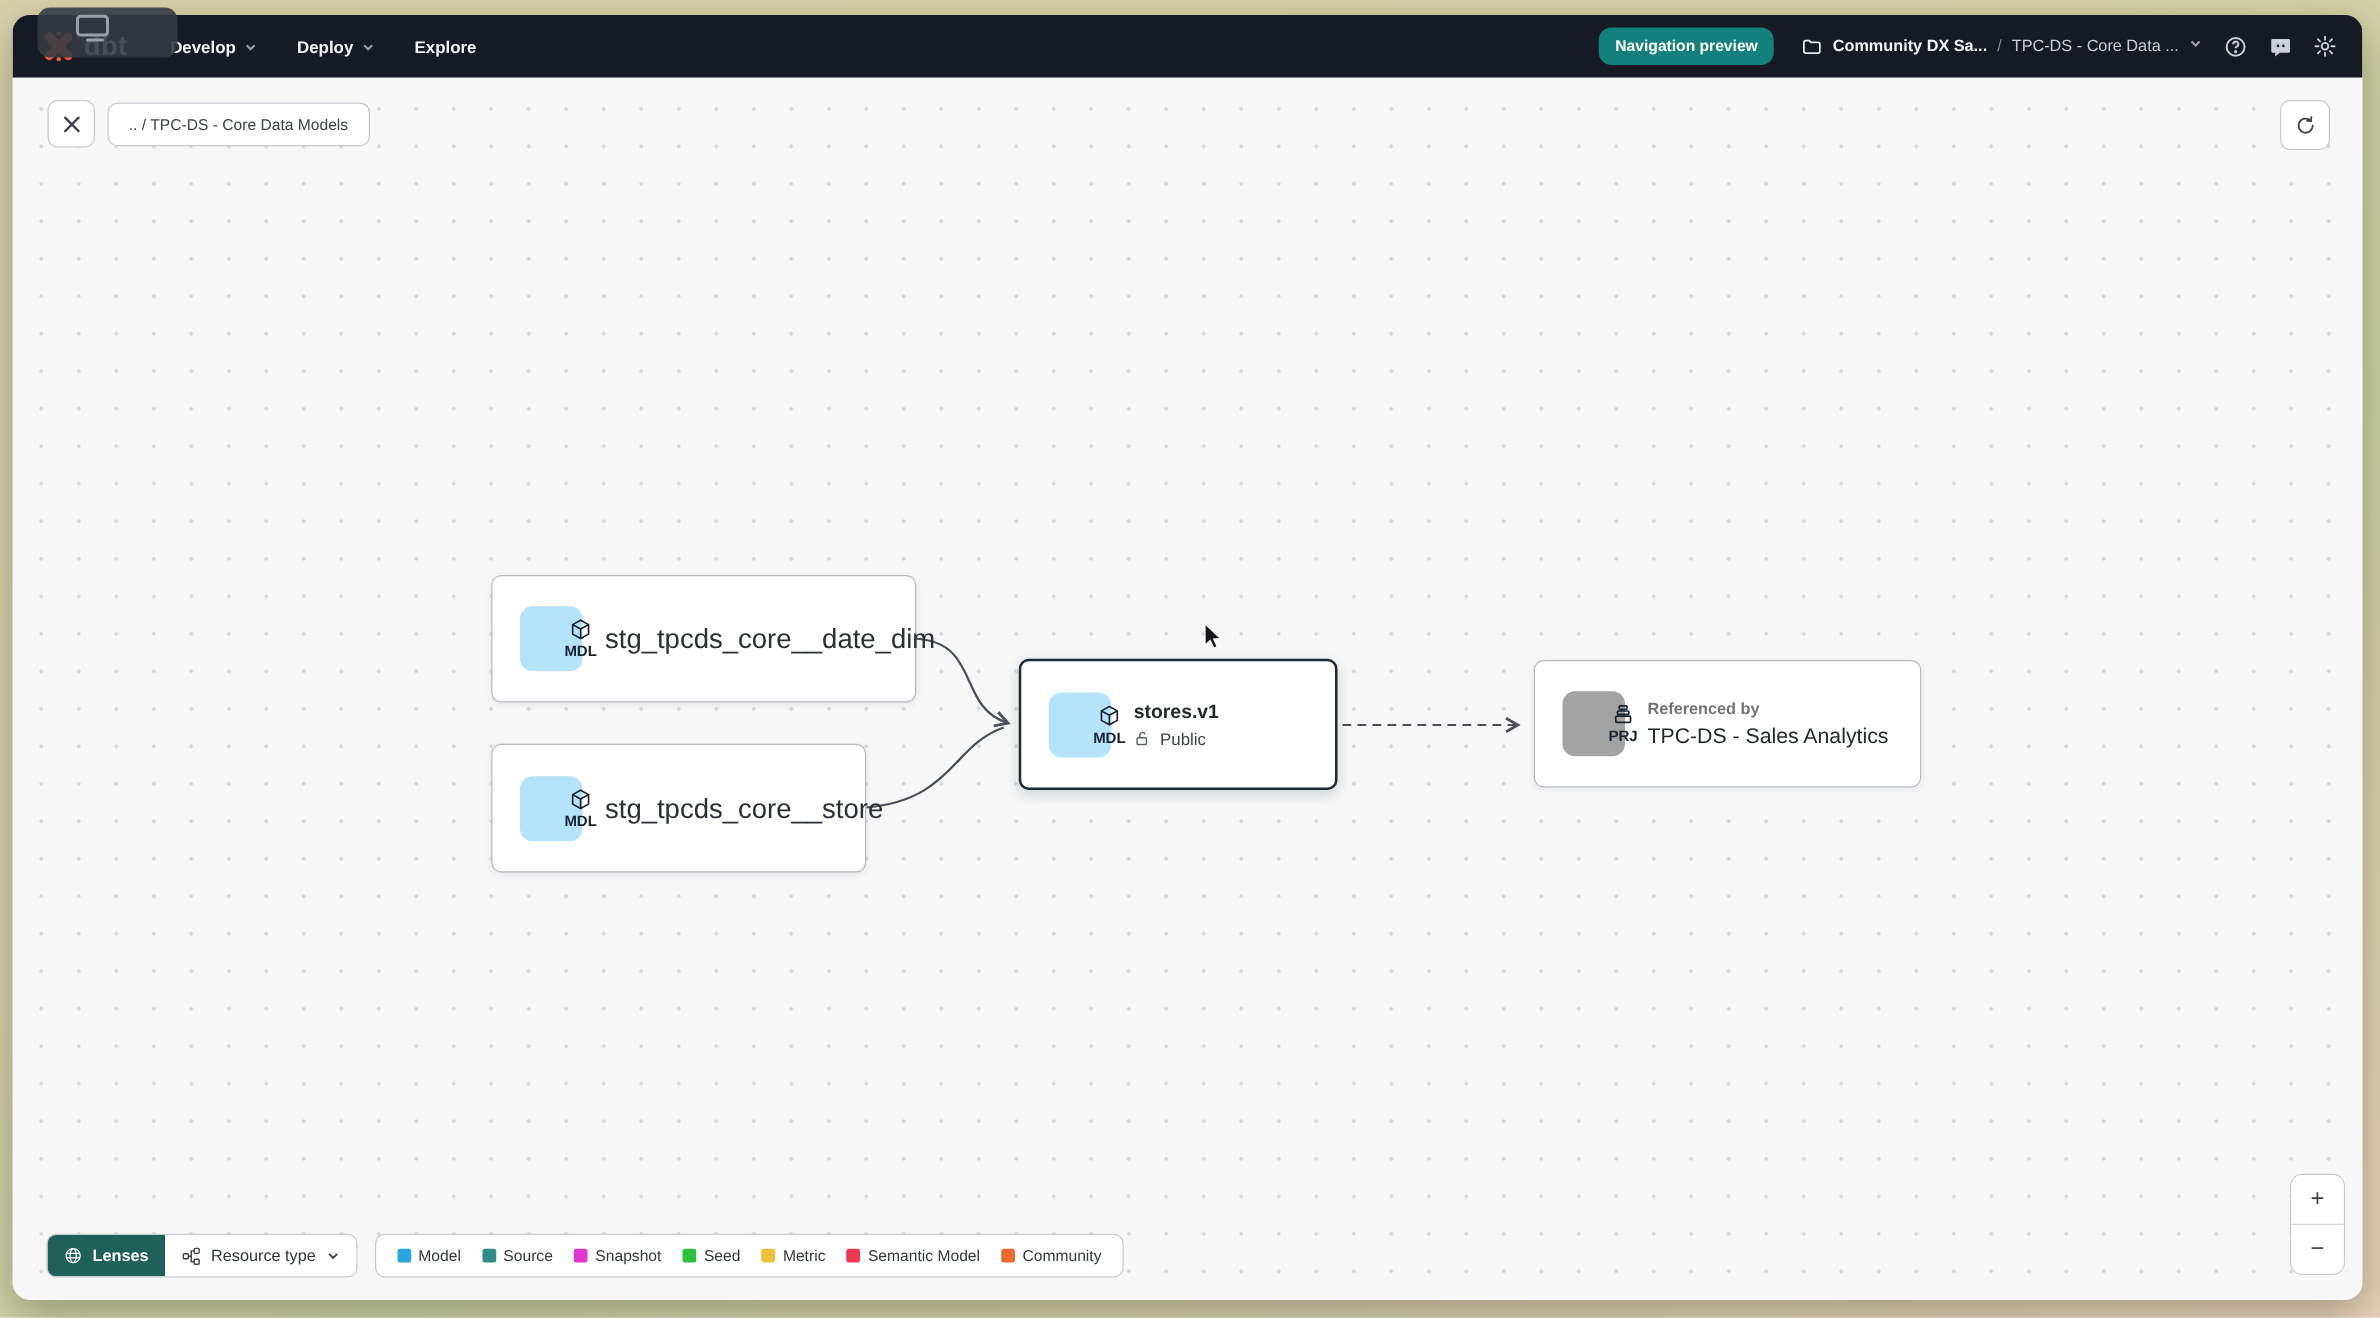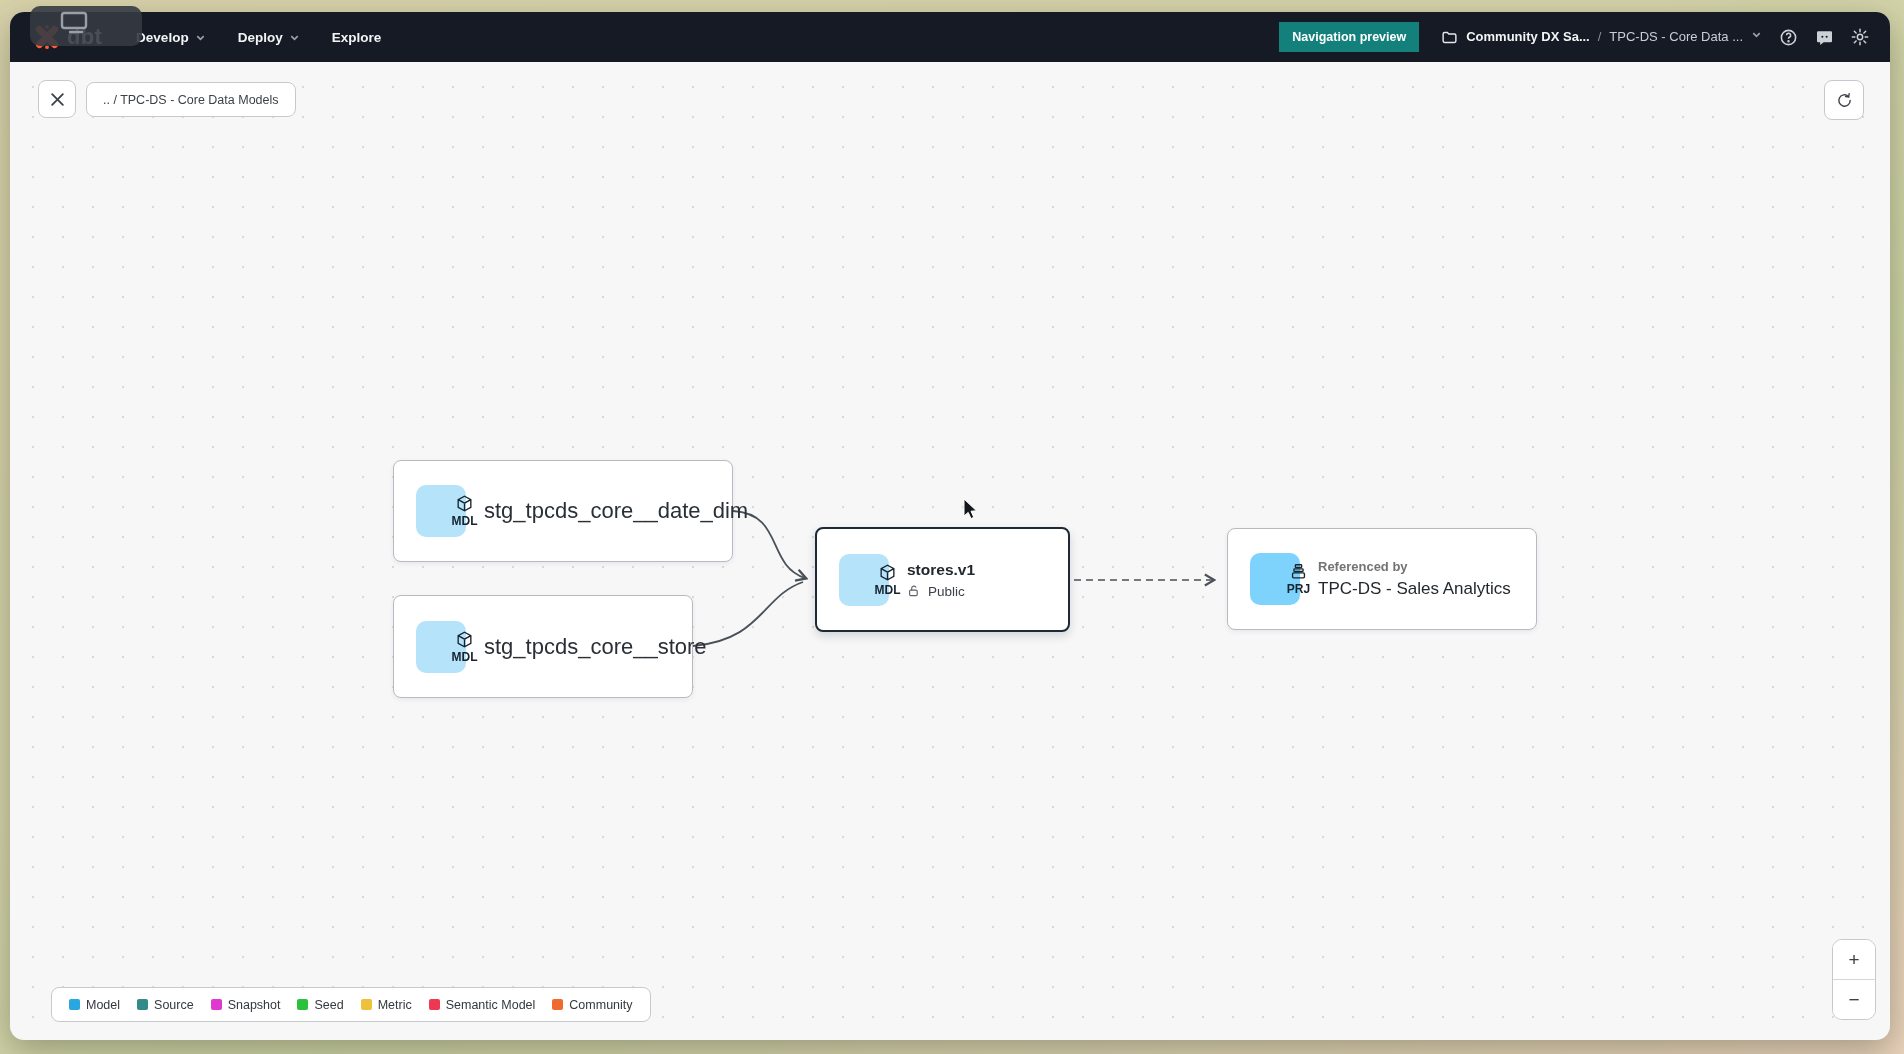--- a/index.html
+++ b/index.html
@@ -16,21 +16,21 @@
   .navbar { position:absolute; top:0; left:0; right:0; height:50px; background:#151a24;
     display:flex; align-items:center; justify-content:space-between; padding:0 20px 0 24px; z-index:30; }
   .nav-left { display:flex; align-items:center; gap:34px; }
   .logo { display:flex; align-items:center; gap:7px; cursor:pointer; }
   .logo-word { color:#fff; font-weight:bold; font-size:22px; letter-spacing:.3px; }
   .menus { display:flex; align-items:center; gap:32px; }
   .menu { display:flex; align-items:center; gap:6px; color:#f2f4f6; font-size:13.5px; font-weight:bold; cursor:pointer; }
   .menu svg { stroke:#9aa1ab; }
   .nav-right { display:flex; align-items:center; gap:16px; }
   .preview-badge { background:#14807b; color:#fff; font-size:12.5px; font-weight:bold;
-    padding:8px 13px; border-radius:0; cursor:pointer; }
+    padding:8px 13px; border-radius:10px; cursor:pointer; }
   .breadcrumb { display:flex; align-items:flex-start; gap:8px; margin-left:6px; cursor:pointer; }
   .crumb-account { color:#f2f4f6; font-size:13px; font-weight:bold; }
   .crumb-sep { color:#8a919b; font-size:13px; }
   .crumb-project { color:#c9ced5; font-size:13px; }
   .nav-icon { width:20px; height:20px; display:flex; align-items:center; justify-content:center; cursor:pointer; }
 
   
   .canvas { position:absolute; top:50px; left:0; right:0; bottom:0;
     background-image: radial-gradient(circle,#d8d9db 1.3px, transparent 1.6px);
     background-size:30px 30px; background-position:8px 10px; }
@@ -219,35 +219,57 @@
         <svg width="14" height="14" viewBox="0 0 24 24" fill="none" stroke="#5b626b" stroke-width="2">
           <rect x="4.5" y="10.5" width="13" height="9.5" rx="2"></rect>
             <path d="M8 10.5 V7.5 a4 4 0 0 1 7.6-1.7"></path>
         </svg>
         <span>Public</span>
       </span>
     </div>
   </div>
 
   <div class="node" style="left:1217px; top:516px; width:310px; height:102px;">
-    <div class="res-badge" style="background:#7dd3fc;">
+    <div class="res-badge" style="background:#a3a3a3;">
       <svg width="19" height="19" viewBox="0 0 24 24" fill="none" stroke="#17242f" stroke-width="1.7">
         <rect x="8" y="3.5" width="8" height="3.4" rx="1"></rect>
         <rect x="6.2" y="8.6" width="11.6" height="3.4" rx="1"></rect>
         <rect x="4.5" y="13.8" width="15" height="6.2" rx="1.4"></rect>
       </svg>
       <span>PRJ</span>
     </div>
     <div class="node-col">
       <span class="node-kicker">Referenced by</span>
       <span class="node-big-label">TPC-DS - Sales Analytics</span>
     </div>
   </div>
 
   <div class="footer-left">
+    <div class="control-group">
+      <div class="lenses-btn">
+        <svg width="15" height="15" viewBox="0 0 24 24" fill="none" stroke="#ffffff" stroke-width="1.6">
+          <circle cx="12" cy="12" r="9"></circle>
+            <ellipse cx="12" cy="12" rx="4" ry="9"></ellipse>
+            <path d="M3.6 9h16.8M3.6 15h16.8"></path>
+        </svg>
+        <span>Lenses</span>
+      </div>
+      <div class="resource-btn">
+        <svg width="16" height="16" viewBox="0 0 24 24" fill="none" stroke="#3c4248" stroke-width="1.7">
+          <rect x="2.5" y="9" width="6" height="6" rx="1.2"></rect>
+            <rect x="15.5" y="2.5" width="6" height="6" rx="1.2"></rect>
+            <rect x="15.5" y="15.5" width="6" height="6" rx="1.2"></rect>
+          <path d="M8.5 12 H12 M12 12 V5.5 H15.5 M12 12 V18.5 H15.5"></path>
+        </svg>
+        <span>Resource type</span>
+        <svg width="11" height="11" viewBox="0 0 12 12" fill="none" stroke="#3c4248" stroke-width="1.7">
+            <path d="M2.5 4.5 L6 8 L9.5 4.5"></path>
+          </svg>
+      </div>
+    </div>
     <div class="legend">
       <span class="legend-item">
         <span class="swatch" style="background: rgb(41, 167, 224);"></span>
         <span>Model</span>
       </span>
       <span class="legend-item">
         <span class="swatch" style="background: rgb(51, 139, 137);"></span>
         <span>Source</span>
       </span>
       <span class="legend-item">

